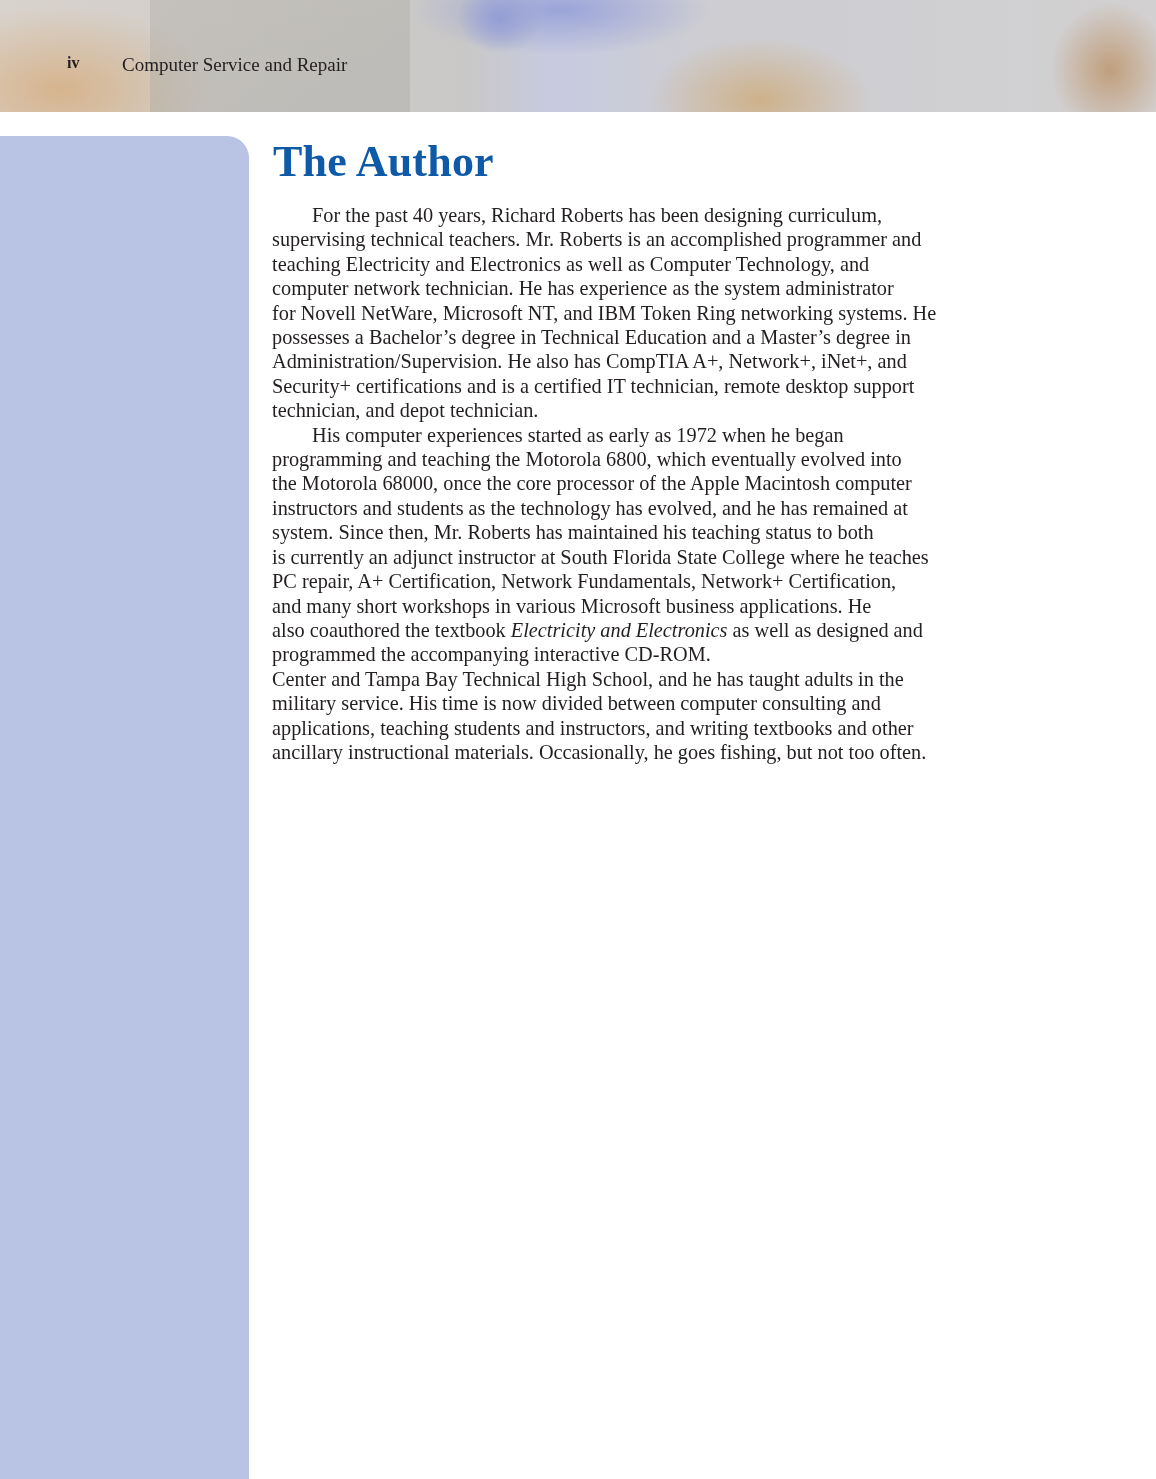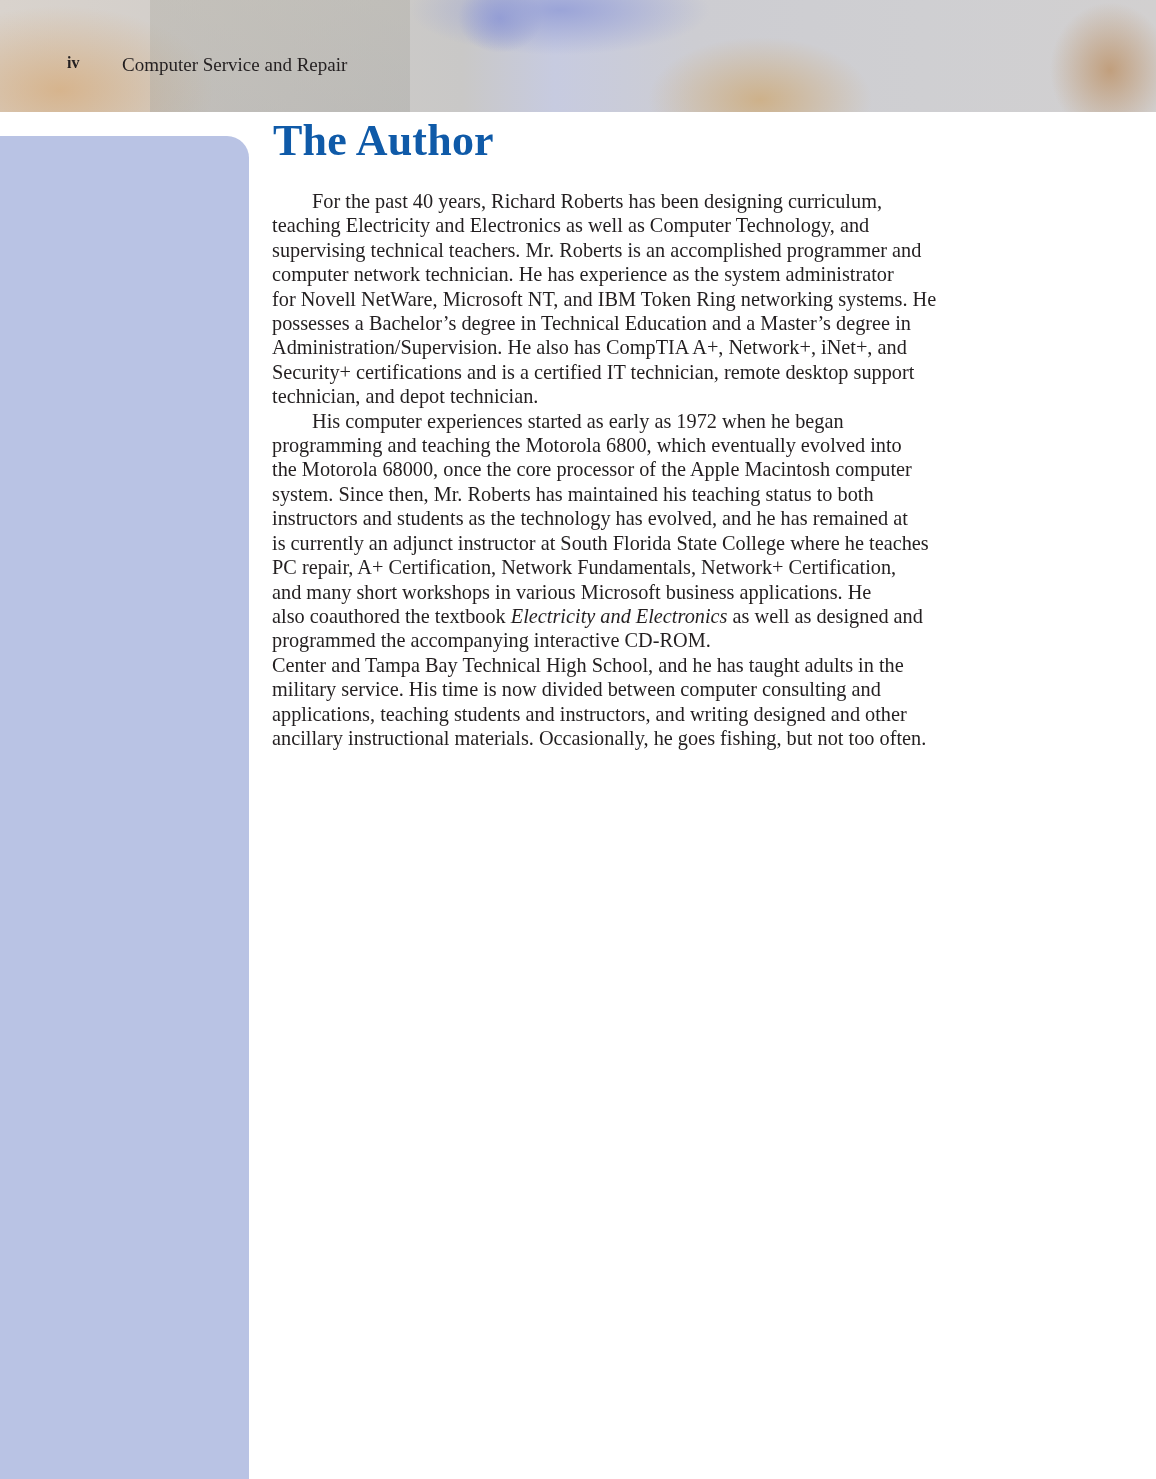--- a/index.html
+++ b/index.html
@@ -30,26 +30,26 @@
   .running-head {
     position:absolute; left:122px; top:54px;
     font-size:19px; color:#231f20;text-align:right;
   }
   .sidebar {
     position:absolute; left:0; top:136px; width:249px; height:1343px;
     background:#b9c3e4;
     border-top-right-radius:22px;
   }
   .title {
-    position:absolute; left:273px; top:115px;
+    position:absolute; left:273px; top:136px;
     font-size:44px; font-weight:bold; color:#0f5aa8; margin:0;
     letter-spacing:0.2px;
   }
   .body-text {
-    position:absolute; left:272px; top:189px; width:760px;
+    position:absolute; left:272px; top:203px; width:760px;
     font-size:20.3px; line-height:24.4px;
   }
   .line { display:block; white-space:nowrap; }
   .line.first { text-indent:40px; }
   em { font-style:italic; }
 </style>
 </head>
 <body>
 
 <div class="header-band">
@@ -58,40 +58,40 @@
 <span class="folio">iv</span>
 <span class="running-head">Computer Service and Repair</span>
 
 <div class="sidebar"></div>
 
 <h1 class="title">The Author</h1>
 
 <div class="body-text">
   <div>
     <span class="line first">For the past 40 years, Richard Roberts has been designing curriculum,</span>
+    <span class="line">supervising technical teachers. Mr. Roberts is an accomplished programmer and</span>
     <span class="line">teaching Electricity and Electronics as well as Computer Technology, and</span>
-    <span class="line">supervising technical teachers. Mr. Roberts is an accomplished programmer and</span>
     <span class="line">computer network technician. He has experience as the system administrator</span>
     <span class="line">for Novell NetWare, Microsoft NT, and IBM Token Ring networking systems. He</span>
     <span class="line">possesses a Bachelor’s degree in Technical Education and a Master’s degree in</span>
     <span class="line">Administration/Supervision. He also has CompTIA A+, Network+, iNet+, and</span>
     <span class="line">Security+ certifications and is a certified IT technician, remote desktop support</span>
     <span class="line">technician, and depot technician.</span>
   </div>
   <div>
     <span class="line first">His computer experiences started as early as 1972 when he began</span>
     <span class="line">programming and teaching the Motorola 6800, which eventually evolved into</span>
     <span class="line">the Motorola 68000, once the core processor of the Apple Macintosh computer</span>
+    <span class="line">instructors and students as the technology has evolved, and he has remained at</span>
     <span class="line">system. Since then, Mr. Roberts has maintained his teaching status to both</span>
-    <span class="line">instructors and students as the technology has evolved, and he has remained at</span>
     <span class="line">is currently an adjunct instructor at South Florida State College where he teaches</span>
     <span class="line">PC repair, A+ Certification, Network Fundamentals, Network+ Certification,</span>
     <span class="line">and many short workshops in various Microsoft business applications. He</span>
     <span class="line"><span>also coauthored the textbook </span><em>Electricity and Electronics</em><span> as well as designed and</span></span>
     <span class="line">programmed the accompanying interactive CD-ROM.</span>
   </div>
   <div>
     <span class="line">Center and Tampa Bay Technical High School, and he has taught adults in the</span>
     <span class="line">military service. His time is now divided between computer consulting and</span>
-    <span class="line">applications, teaching students and instructors, and writing designed and other</span>
+    <span class="line">applications, teaching students and instructors, and writing textbooks and other</span>
     <span class="line">ancillary instructional materials. Occasionally, he goes fishing, but not too often.</span>
   </div>
 </div>
 
 </body></html>

